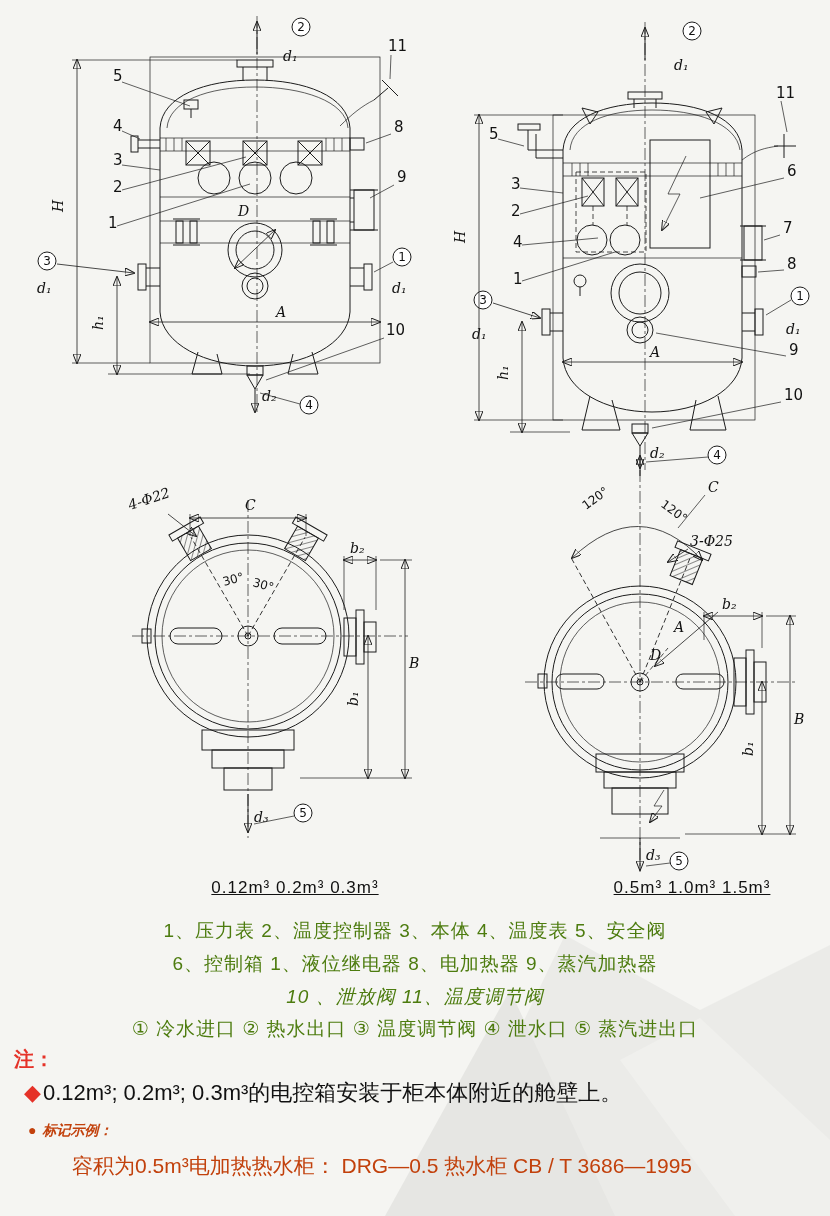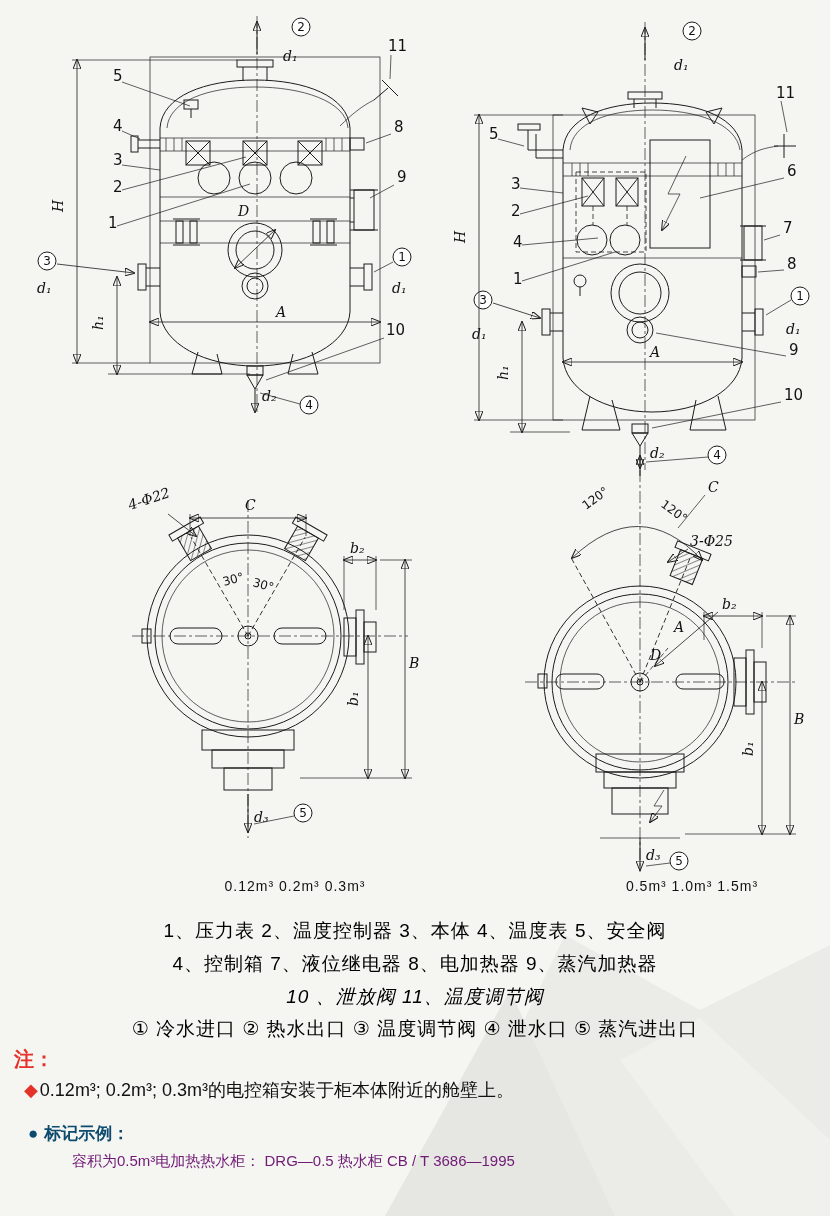--- a/index.html
+++ b/index.html
@@ -12,29 +12,29 @@
   .thin{stroke-width:0.7 !important;}
   .cl{stroke:#3a3a3a !important;stroke-width:0.8 !important;stroke-dasharray:12 3 3 3;}
   .dsh{stroke-width:0.8 !important;stroke-dasharray:5 3;}
   .dim{stroke-width:0.8 !important;}
   .hatch{fill:url(#hp) !important;}
   .wht{fill:#fff !important;}
   .num{font-size:15px;}
   .it{font-size:14px;font-style:italic;font-family:"DejaVu Serif","Liberation Serif",serif;}
   .pn{font-size:12px;text-anchor:middle;}
   .deg{font-size:12px;}
-  .txtrow{position:absolute;width:100%;text-align:center;color:#000000;}
-  .sizes{font-size:14px;letter-spacing:1px;color:#111;}
+  .txtrow{position:absolute;width:100%;text-align:center;color:#4d7c0f;}
+  .sizes{font-size:17px;letter-spacing:1px;color:#111;text-decoration:underline;}
   .legend{font-size:19px;letter-spacing:1px;}
   .note-title{position:absolute;color:#e53228;font-weight:bold;font-size:20px;}
-  .note-line{position:absolute;font-size:18px;color:#111;}
+  .note-line{position:absolute;font-size:22px;color:#111;}
   .note-line .bullet{color:#e53228;margin-right:2px;}
-  .ex-title{position:absolute;color:#0c4a6e;font-weight:bold;font-size:17px;}
+  .ex-title{position:absolute;color:#c2410c;font-weight:bold;font-size:14px;font-style:italic;}
   .ex-title .bullet{margin-right:6px;}
-  .ex-line{position:absolute;font-size:15px;color:#701a75;}
+  .ex-line{position:absolute;font-size:21px;color:#c2410c;}
 </style>
 </head>
 <body>
 
 <div class="page">
 
   <svg class="wm" width="830" height="1216">
     <polygon points="565,935 700,1010 830,945 830,1216 430,1216" fill="#ebebe8"></polygon>
     <polygon points="385,1216 510,990 615,1216" fill="#e6e6e3"></polygon>
     <polygon points="620,1060 700,1018 830,1140 830,1216 735,1216" fill="#f0f0ed"></polygon>
@@ -482,21 +482,21 @@
       <line class="thin" x1="670" y1="863" x2="646" y2="866"></line>
     </g>
   </svg>
 
   
   <div class="txtrow sizes" style="top:878px;left:150px;width:290px;">0.12m³  0.2m³  0.3m³</div>
   <div class="txtrow sizes" style="top:878px;left:572px;width:240px;">0.5m³ 1.0m³ 1.5m³</div>
 
   
   <div class="txtrow legend" style="top:918px;">1、压力表  2、温度控制器  3、本体  4、温度表  5、安全阀</div>
-  <div class="txtrow legend" style="top:951px;">4、控制箱  7、液位继电器  8、电加热器  9、蒸汽加热器</div>
+  <div class="txtrow legend" style="top:951px;">6、控制箱  1、液位继电器  8、电加热器  9、蒸汽加热器</div>
   <div class="txtrow legend" style="top:984px;font-style:italic;">10 、泄放阀  11、温度调节阀</div>
   <div class="txtrow legend" style="top:1016px;">① 冷水进口 ② 热水出口 ③ 温度调节阀 ④ 泄水口 ⑤ 蒸汽进出口</div>
 
   
   <div class="note-title" style="top:1046px;left:14px;">注：</div>
   <div class="note-line" style="top:1078px;left:24px;">
     <span class="bullet">◆</span><span>0.12m³; 0.2m³; 0.3m³的电控箱安装于柜本体附近的舱壁上。</span>
   </div>
 
   

